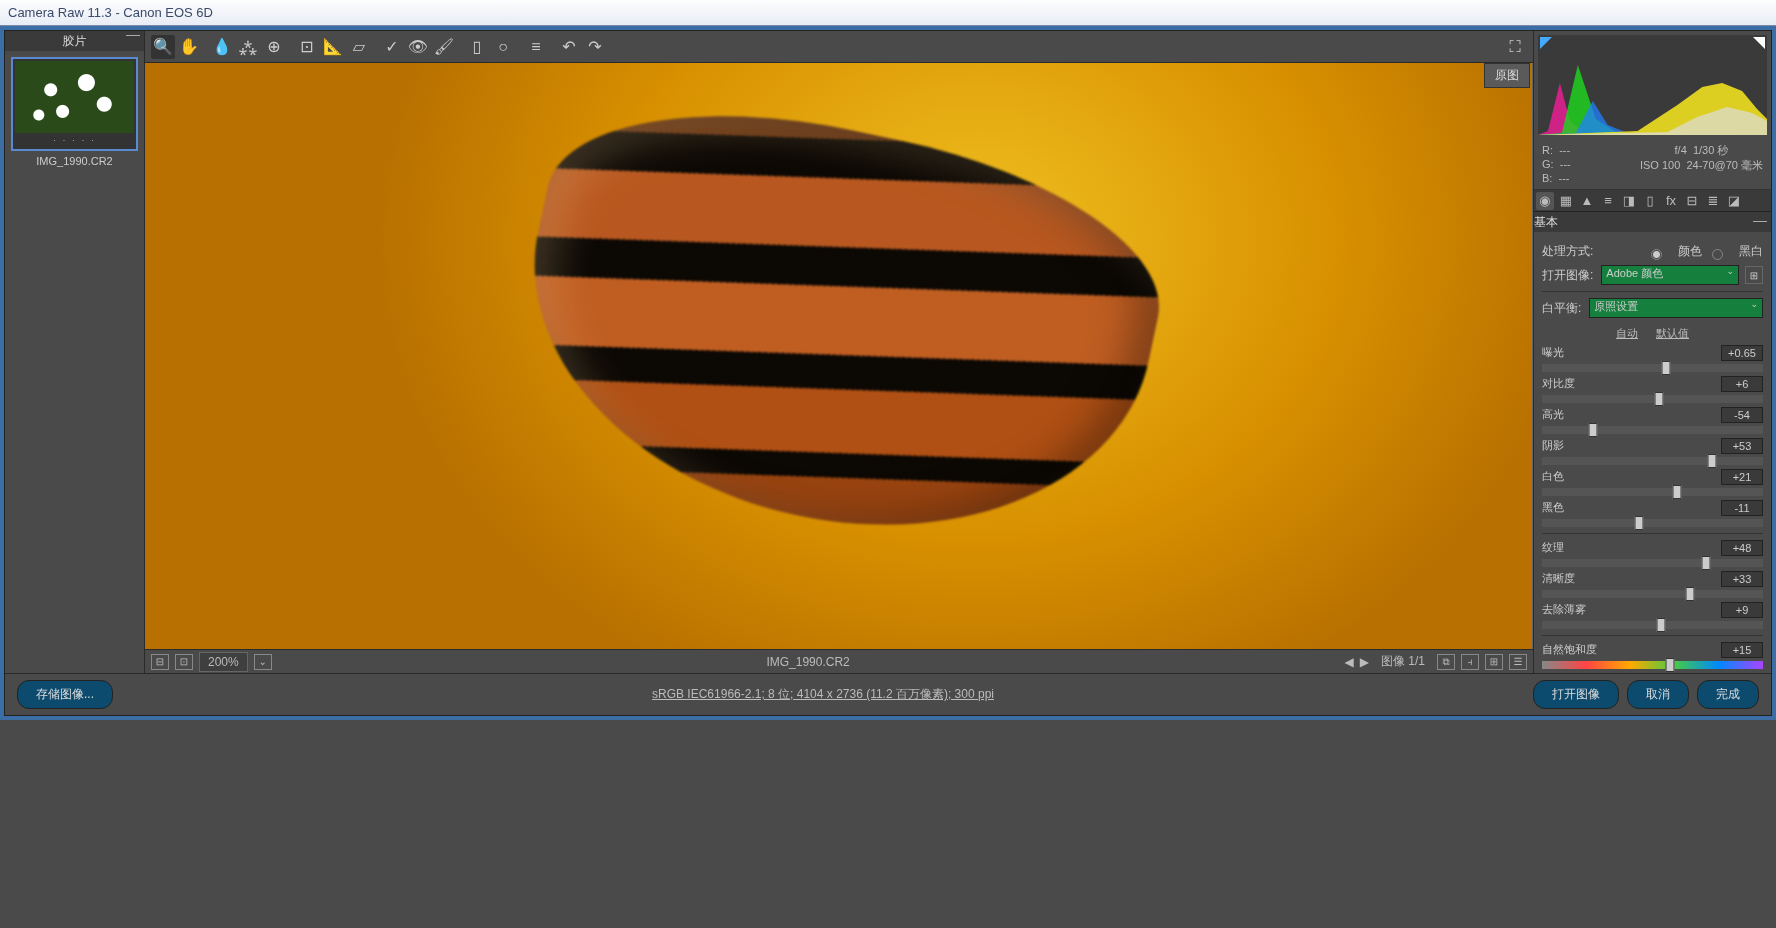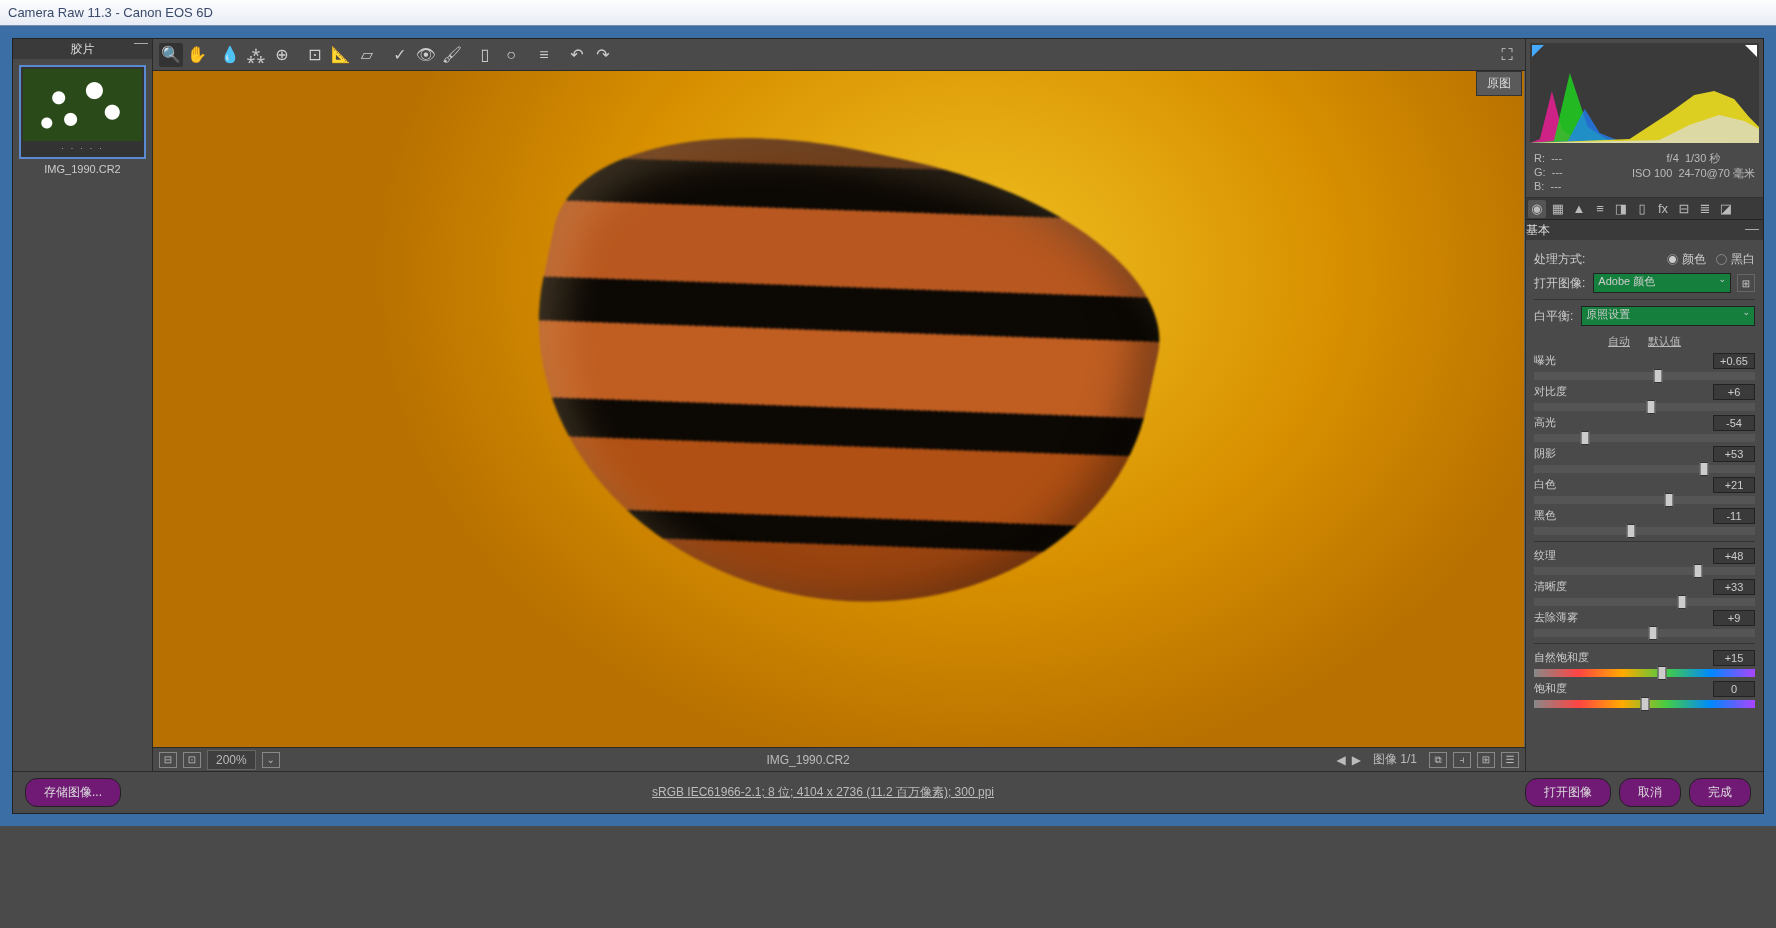--- a/index.html
+++ b/index.html
@@ -1,18 +1,18 @@
 <!DOCTYPE html>
 <html><head>
 <meta charset="utf-8">
 <style>
 *{box-sizing:border-box;margin:0;padding:0;font-family:"Microsoft YaHei",Arial,sans-serif;user-select:none}
 body{background:#4a4a4a;width:1776px;height:928px;overflow:hidden;font-size:12px;color:#ccc}
 .titlebar{background:linear-gradient(#fdfdfe,#e8ecf5);height:26px;display:flex;align-items:center;padding:0 8px;border-bottom:1px solid #7a8aad;color:#3a4a6a;font-size:13px}
-.outer{background:#3a6ea5;padding:12px;height:800px}
+.outer{background:#3a6ea5;padding:4px;height:694px}
 .app{background:#4a4a4a;height:100%;display:flex;flex-direction:column;border:1px solid #222}
 .main{display:flex;flex:1;min-height:0}
 .filmstrip{width:140px;background:#4a4a4a;border-right:1px solid #2a2a2a;display:flex;flex-direction:column}
 .fs-hdr{background:#3a3a3a;height:20px;display:flex;align-items:center;justify-content:center;position:relative;font-size:12px;color:#ddd}
 .fs-menu{position:absolute;right:4px;top:4px;width:14px;height:3px;background:repeating-linear-gradient(#aaa,#aaa 1px,transparent 1px,transparent 3px)}
 .thumb-wrap{padding:6px}
 .thumb{border:2px solid #5a8ad0;padding:2px;background:#333}
 .thumb-img{width:100%;height:72px;background:radial-gradient(circle at 30% 40%,#fff 6px,transparent 7px),radial-gradient(circle at 60% 30%,#fff 8px,transparent 9px),radial-gradient(circle at 75% 60%,#fff 7px,transparent 8px),radial-gradient(circle at 40% 70%,#fff 6px,transparent 7px),radial-gradient(circle at 20% 75%,#fff 5px,transparent 6px),#2a4a1a}
 .thumb-dots{text-align:center;color:#aaa;font-size:9px;letter-spacing:2px;padding:2px 0;background:#333}
 .thumb-name{text-align:center;font-size:11px;color:#ccc;padding:4px 0}
@@ -48,39 +48,39 @@
 .meta-l div{line-height:14px}
 .meta-r{text-align:center}
 .tabs{height:22px;background:#3a3a3a;display:flex;align-items:center;padding:0 2px;gap:3px;border-bottom:1px solid #222}
 .tab{width:18px;height:18px;display:flex;align-items:center;justify-content:center;color:#bbb;cursor:pointer;font-size:13px}
 .tab.active{background:#555;border-radius:2px}
 .panel-hdr{background:#3a3a3a;height:20px;display:flex;align-items:center;position:relative;color:#ddd;font-size:12px}
 .panel-hdr .mbtn{position:absolute;right:4px;width:14px;height:3px;background:repeating-linear-gradient(#aaa,#aaa 1px,transparent 1px,transparent 3px)}
 .panel{flex:1;overflow-y:auto;padding:6px 8px}
 .row{display:flex;align-items:center;margin:5px 0;font-size:12px;color:#ccc}
 .row .lbl{flex:1}
-.radio{display:flex;align-items:center;gap:4px}
+.radio{display:flex;align-items:flex-end;gap:16px}
 .rb{width:11px;height:11px;border-radius:50%;border:1px solid #888;display:inline-block}
 .rb.on{background:radial-gradient(circle,#ccc 3px,transparent 4px)}
 .combo{display:flex;align-items:flex-start;background:#15803d;border:1px solid #222;height:20px;padding:0 4px;flex:1;margin-left:8px;font-size:11px;cursor:pointer}
 .combo .dd{margin-left:auto;font-size:9px}
 .grid-ic{margin-left:6px;width:18px;height:18px;border:1px solid #666;display:flex;align-items:center;justify-content:center;font-size:10px;cursor:pointer}
 .slider-row{margin:4px 0}
 .slider-top{display:flex;font-size:11px;color:#ccc}
 .slider-top .v{margin-left:auto;background:#3a3a3a;border:1px solid #222;width:42px;text-align:center;height:16px;line-height:14px}
 .track{height:8px;background:#555;position:relative;margin-top:3px;cursor:pointer}
 .track.temp{background:linear-gradient(90deg,#08f,#888 50%,#fa0)}
 .track.tint{background:linear-gradient(90deg,#0c0,#888 50%,#d0d)}
 .track.sat{background:linear-gradient(90deg,#888,#f44,#fa0,#4c4,#08f,#a4f)}
 .thumb-s{position:absolute;top:-3px;width:9px;height:14px;background:#ccc;border:1px solid #333;transform:translateX(-50%)}
 .links{display:flex;justify-content:center;gap:18px;margin:8px 0 4px}
 .links span{color:#bbb;text-decoration:underline;cursor:pointer;font-size:11px}
 .hr{height:1px;background:#333;margin:6px 0}
 .footer{height:42px;background:#4a4a4a;border-top:1px solid #2a2a2a;display:flex;align-items:center;padding:0 12px;gap:8px}
-.btn{border:1px solid #222;background:#701a75;color:#ddd;padding:5px 18px;border-radius:12px;cursor:pointer;font-size:12px}
+.btn{border:1px solid #222;background:#0c4a6e;color:#ddd;padding:5px 18px;border-radius:12px;cursor:pointer;font-size:12px}
 .footer .info{flex:1;text-align:center;color:#bbb;text-decoration:underline;font-size:12px}
 </style>
 </head>
 <body>
 
 <div class="titlebar">
     <span>Camera Raw 11.3  -   Canon EOS 6D</span>
   </div>
 <div class="outer">
 <div class="app">

